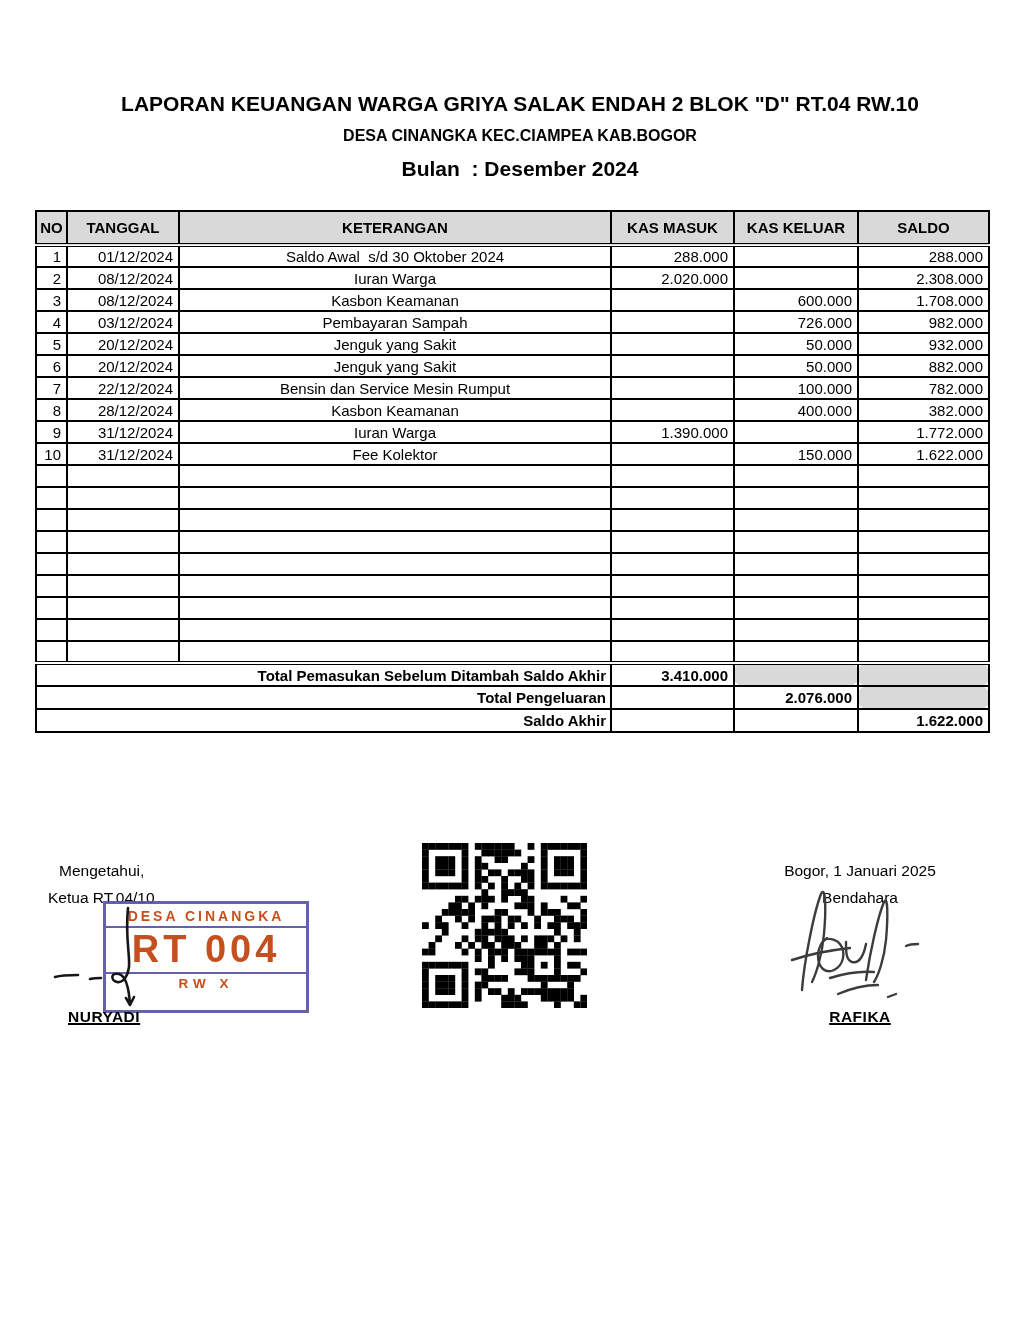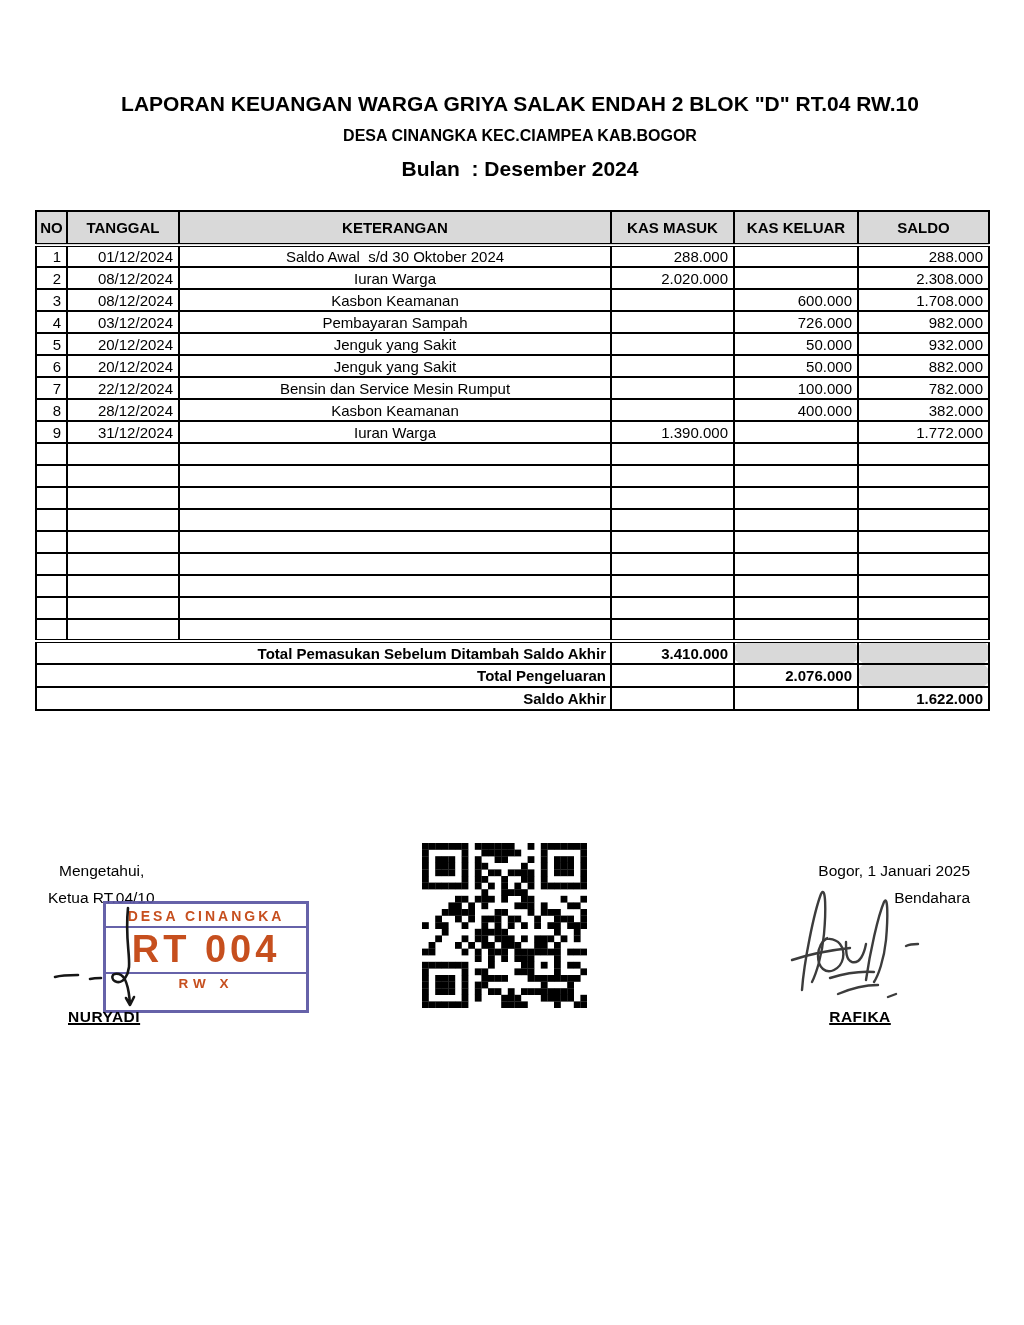--- a/index.html
+++ b/index.html
@@ -44,21 +44,21 @@
   td.c-num  { text-align:right; }
   tr.total-row td { font-weight:bold; height:23px;border-radius:9px; }
   tr.total-row td.total-label { text-align:right; padding-right:4px; }
   tr.first-total td { border-top:4px double #000; }
   td.gray { background:#d9d9d9; }
   table.fin { border:2px solid #000; }
   
   .sig-text { position:absolute; font-size:15.5px; line-height:27px; }
   .sig-left-block  { left:48px; top:857px; }
   .sig-left-block .l1 { padding-left:11px; }
-  .sig-right-block { left:750px; top:857px; width:220px; text-align:right; }
+  .sig-right-block { left:750px; top:857px; width:220px; text-align:center; }
   .sig-name {
     position:absolute; top:1008px; font-size:15.5px; font-weight:bold;
     text-decoration:underline; text-decoration-thickness:2px; letter-spacing:0.5px;
   }
   .name-left  { left:68px; }
   .name-right { left:750px; width:220px; text-align:center; }
   
   .stamp {
     position:absolute; left:103px; top:901px; width:206px; height:112px;
     border:3px solid #5a55a2; color:#c2410c; text-align:center;
@@ -176,20 +176,28 @@
           <td class="c-num">400.000</td>
           <td class="c-num">382.000</td>
         </tr>
         <tr>
           <td class="c-no">9</td>
           <td class="c-date">31/12/2024</td>
           <td class="c-ket">Iuran Warga</td>
           <td class="c-num">1.390.000</td>
           <td class="c-num"></td>
           <td class="c-num">1.772.000</td>
+        </tr>
+        <tr>
+          <td class="c-no">10</td>
+          <td class="c-date">31/12/2024</td>
+          <td class="c-ket">Fee Kolektor</td>
+          <td class="c-num"></td>
+          <td class="c-num">150.000</td>
+          <td class="c-num">1.622.000</td>
         </tr>
         <tr>
           <td class="c-no"></td>
           <td class="c-date"></td>
           <td class="c-ket"></td>
           <td class="c-num"></td>
           <td class="c-num"></td>
           <td class="c-num"></td>
         </tr>
         <tr>

